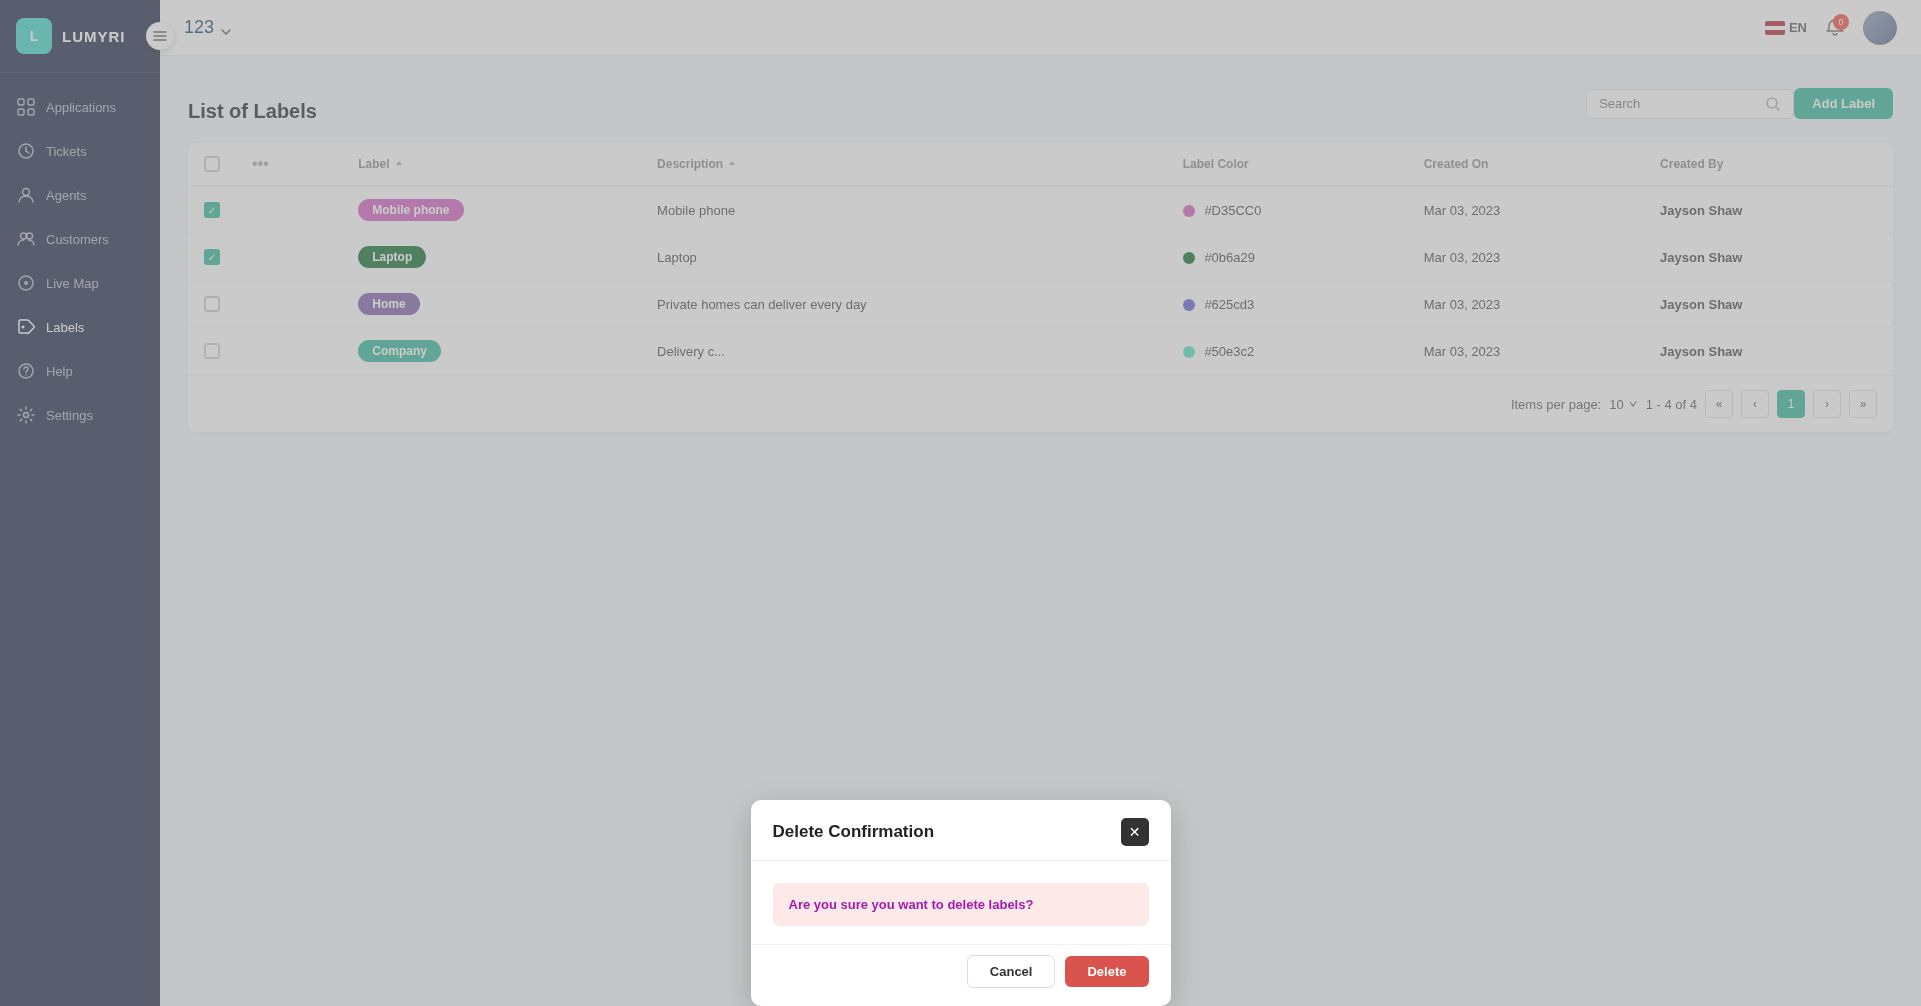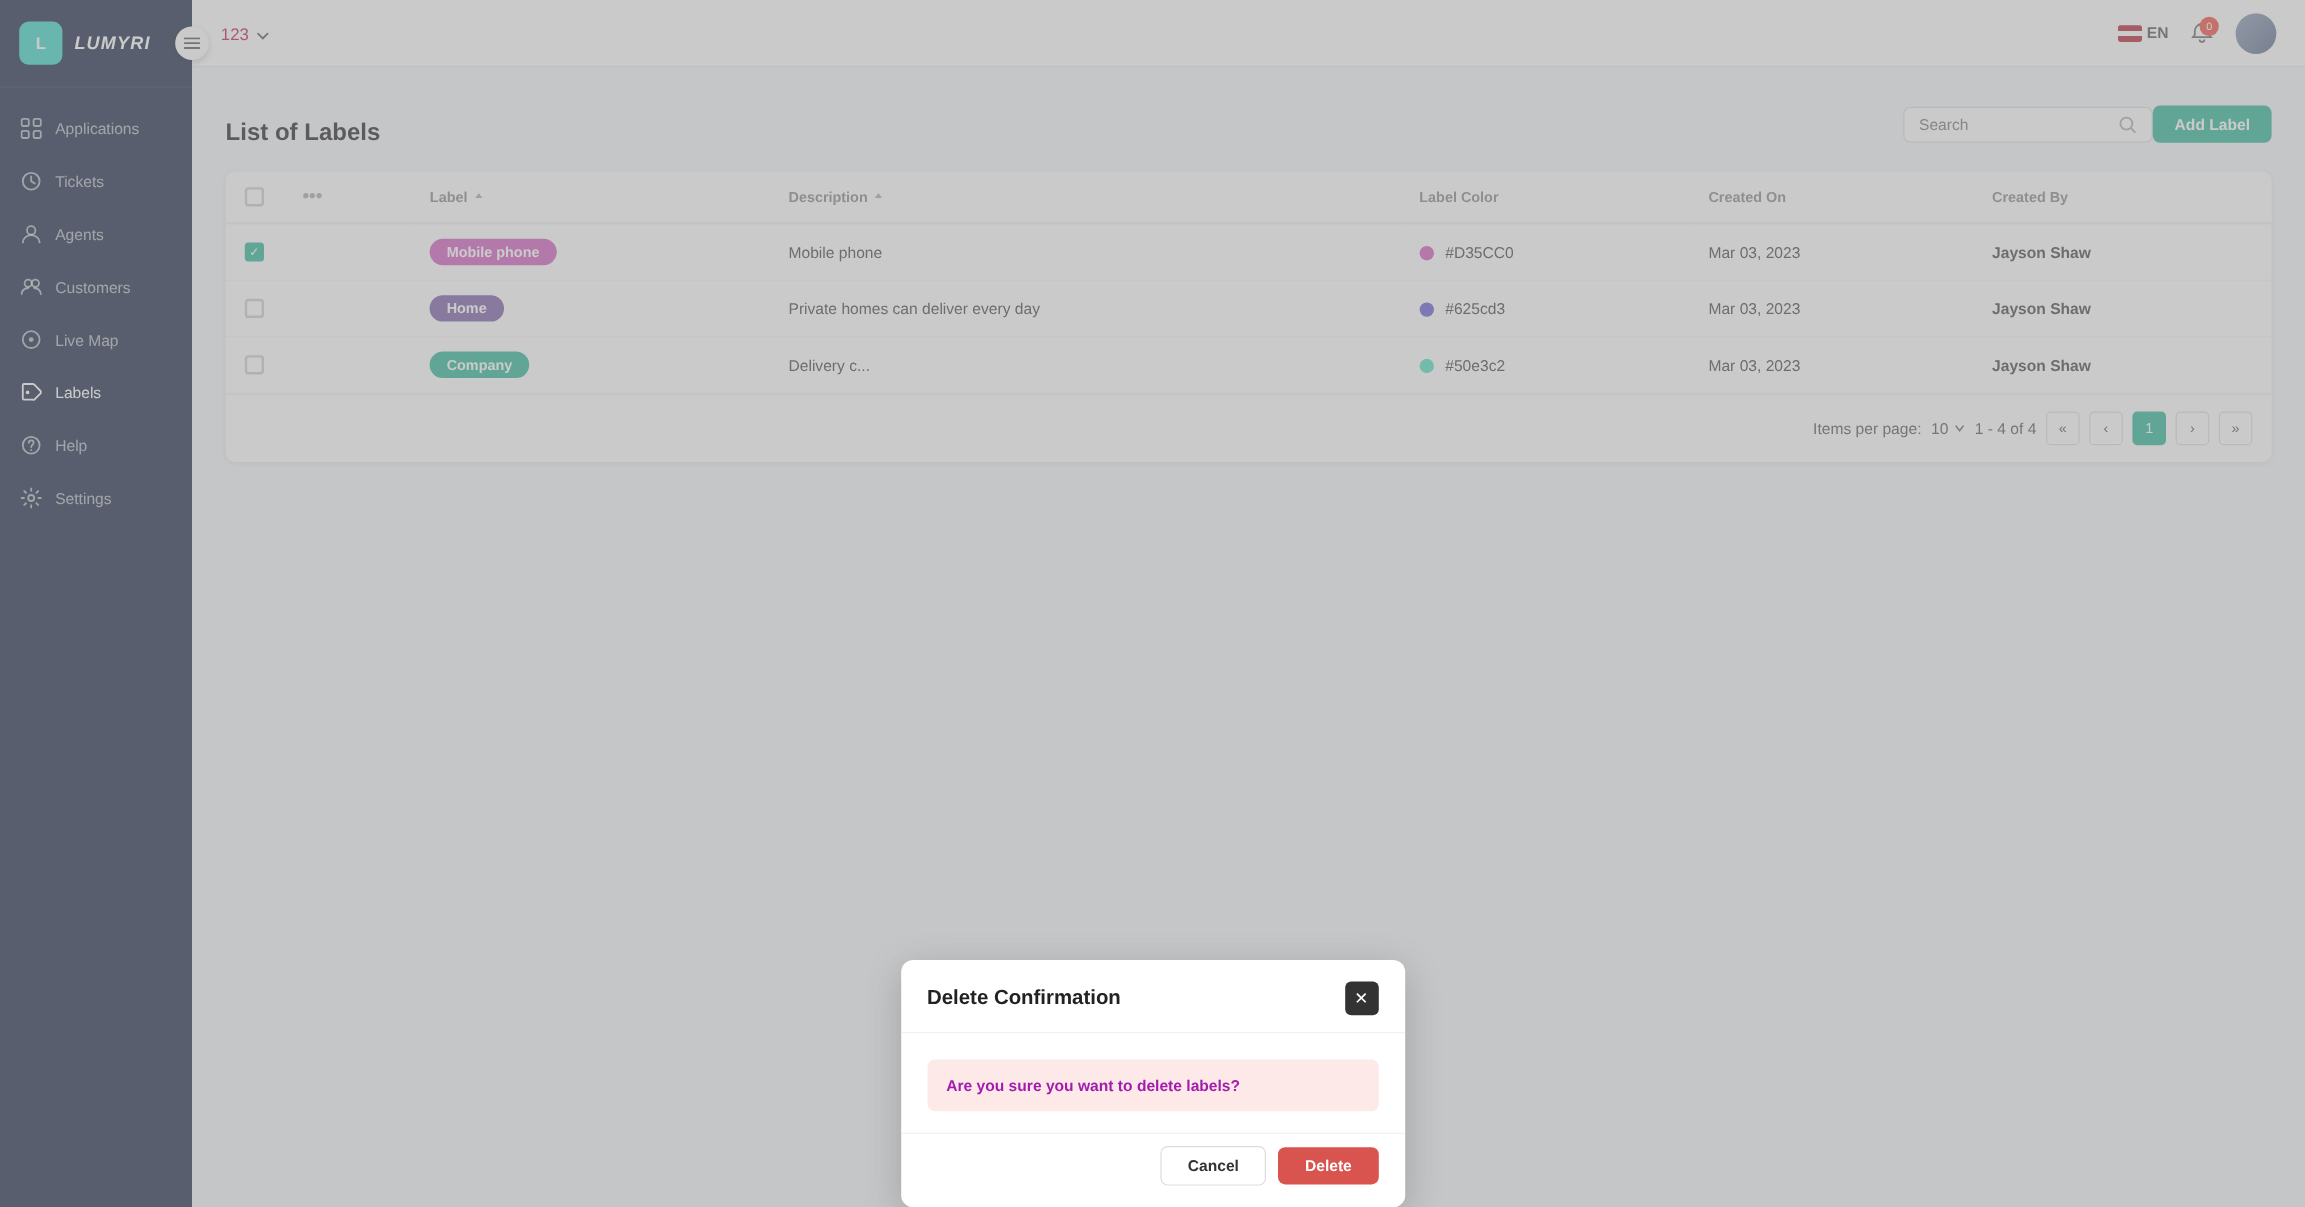--- a/index.html
+++ b/index.html
@@ -23,21 +23,21 @@
       border-bottom: 1px solid rgba(255,255,255,0.08);
     }
     .sidebar-logo-icon {
       width: 36px; height: 36px;
       background: #3dd6c8;
       border-radius: 8px;
       display: flex; align-items: center; justify-content: center;
       color: white; font-weight: bold; font-size: 14px;
     }
     .sidebar-logo-text {
-      color: white; font-weight: 700; font-size: 15px; letter-spacing: 1px; font-style: italic;
+      color: white; font-weight: 700; font-size: 15px; letter-spacing: 1px;
     }
     .sidebar-nav { flex: 1; padding: 12px 0; }
     .sidebar-item {
       display: flex; align-items: center; gap: 10px;
       padding: 12px 16px;
       color: rgba(255,255,255,0.65);
       cursor: pointer;
       font-size: 13px;
       font-weight: 500;
       border-radius: 0;
@@ -64,21 +64,21 @@
     .topbar {
       background: white;
       height: 56px;
       display: flex; align-items: center;
       padding: 0 24px;
       border-bottom: 1px solid #e8eaed;
       gap: 12px;
     }
     .topbar-select {
       display: flex; align-items: flex-end; gap: 6px;
-      font-size: 14px; font-weight: 500; color: #be185d;
+      font-size: 18px; font-weight: 500; color: #0c4a6e;
       cursor: pointer; border: none; background: none;
     }
     .topbar-spacer { flex: 1; }
     .topbar-lang { display: flex; align-items: center; gap: 4px; font-size: 13px; color: #555; font-weight: bold; }
     .flag { width: 20px; height: 14px; background: linear-gradient(180deg, #B22234 33%, white 33%, white 66%, #B22234 66%); border-radius: 2px; position: relative; overflow: hidden; }
     .topbar-notif {
       width: 32px; height: 32px; background: none; border: none; cursor: pointer;
       position: relative; display: flex; align-items: center; justify-content: center;
       color: #666;
     }
@@ -378,20 +378,36 @@
       <td>Mobile phone</td>
       <td>
         <span class="color-dot" style="background:#D35CC0"></span>
         <span>#D35CC0</span>
       </td>
       <td>Mar 03, 2023</td>
       <td><strong>Jayson Shaw</strong></td>
     </tr>
             <tr>
       <td class="checkbox-cell">
+        <div class="custom-checkbox checked"></div>
+      </td>
+      <td></td>
+      <td>
+        <span class="label-pill" style="background:#0b6a29">Laptop</span>
+      </td>
+      <td>Laptop</td>
+      <td>
+        <span class="color-dot" style="background:#0b6a29"></span>
+        <span>#0b6a29</span>
+      </td>
+      <td>Mar 03, 2023</td>
+      <td><strong>Jayson Shaw</strong></td>
+    </tr>
+            <tr>
+      <td class="checkbox-cell">
         <div class="custom-checkbox "></div>
       </td>
       <td></td>
       <td>
         <span class="label-pill" style="background:#7b5ea7">Home</span>
       </td>
       <td>Private homes can deliver every day</td>
       <td>
         <span class="color-dot" style="background:#625cd3"></span>
         <span>#625cd3</span>

